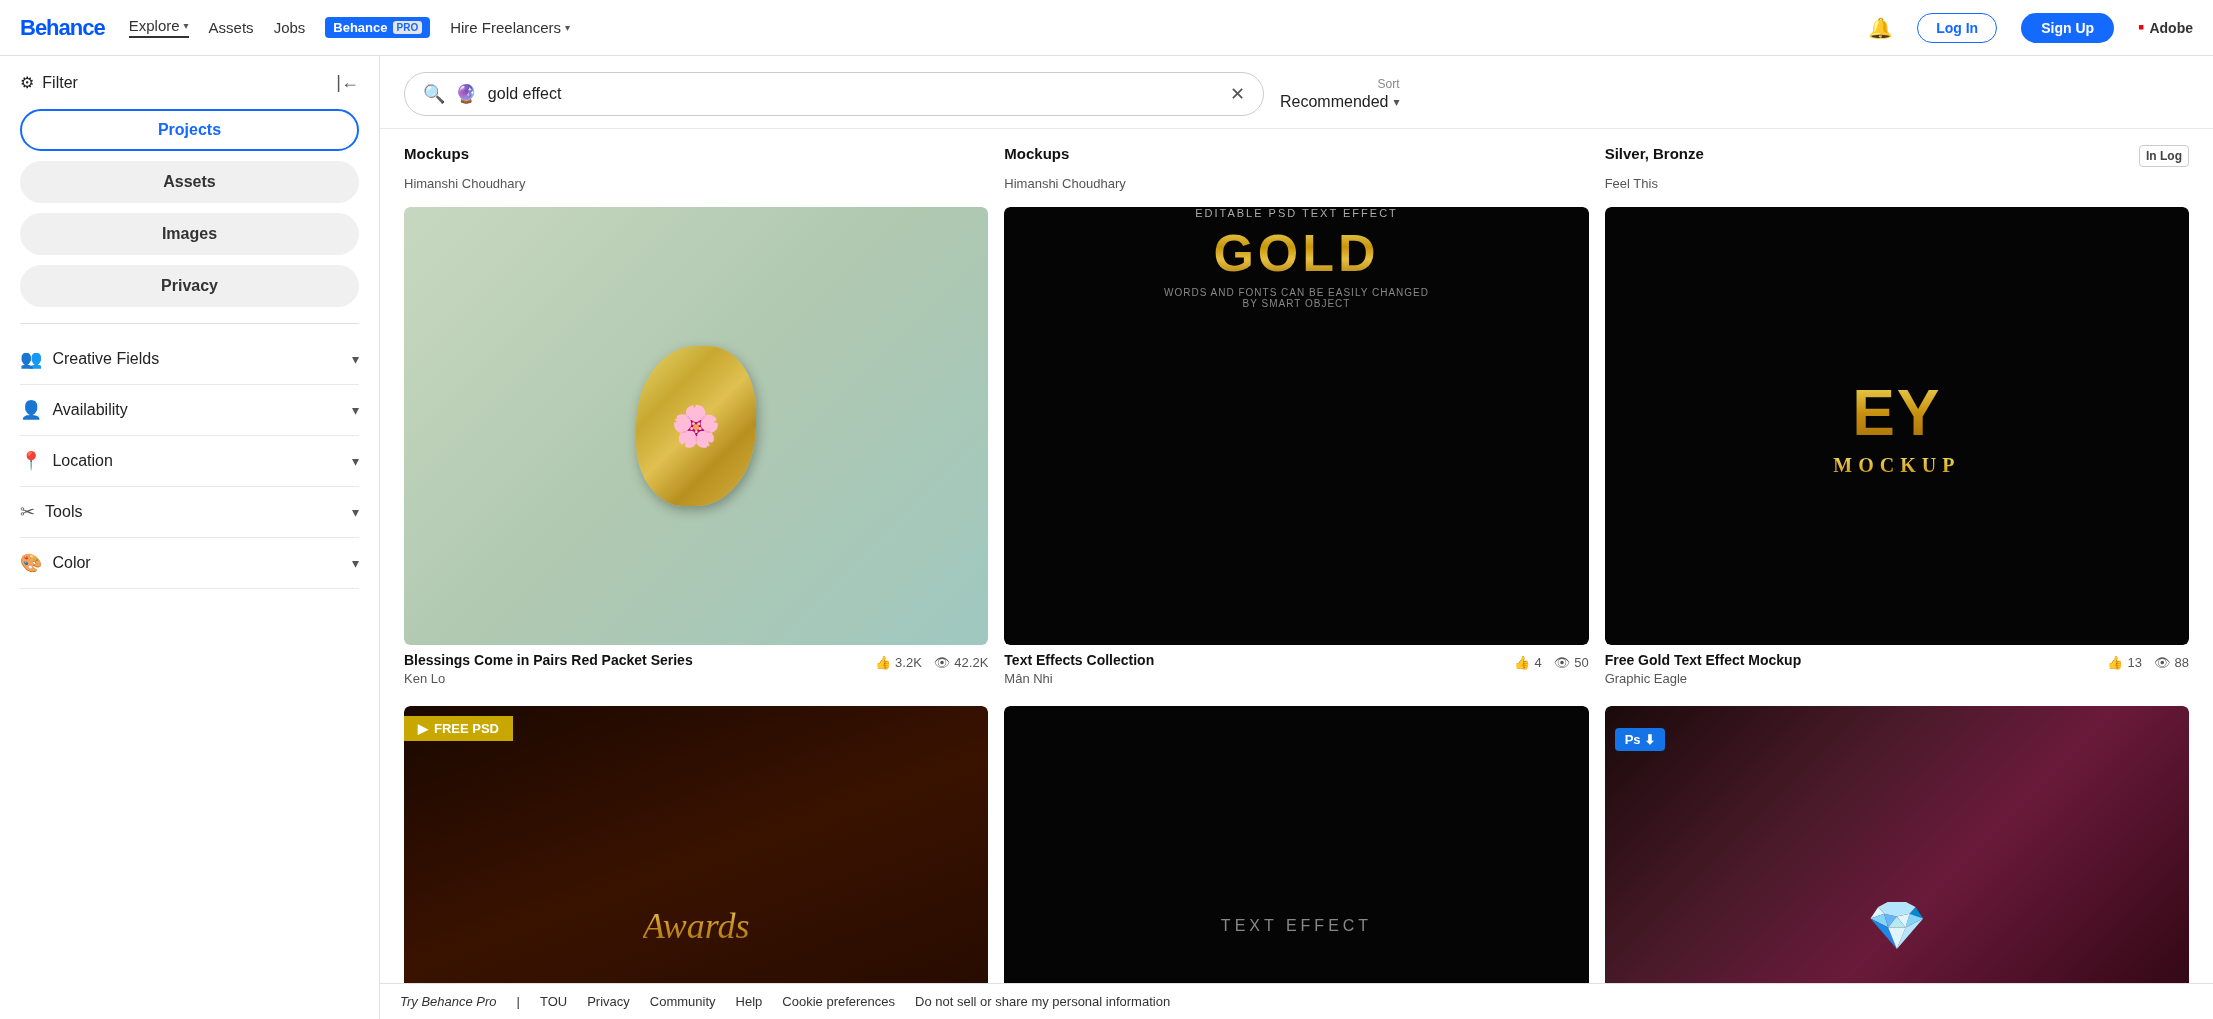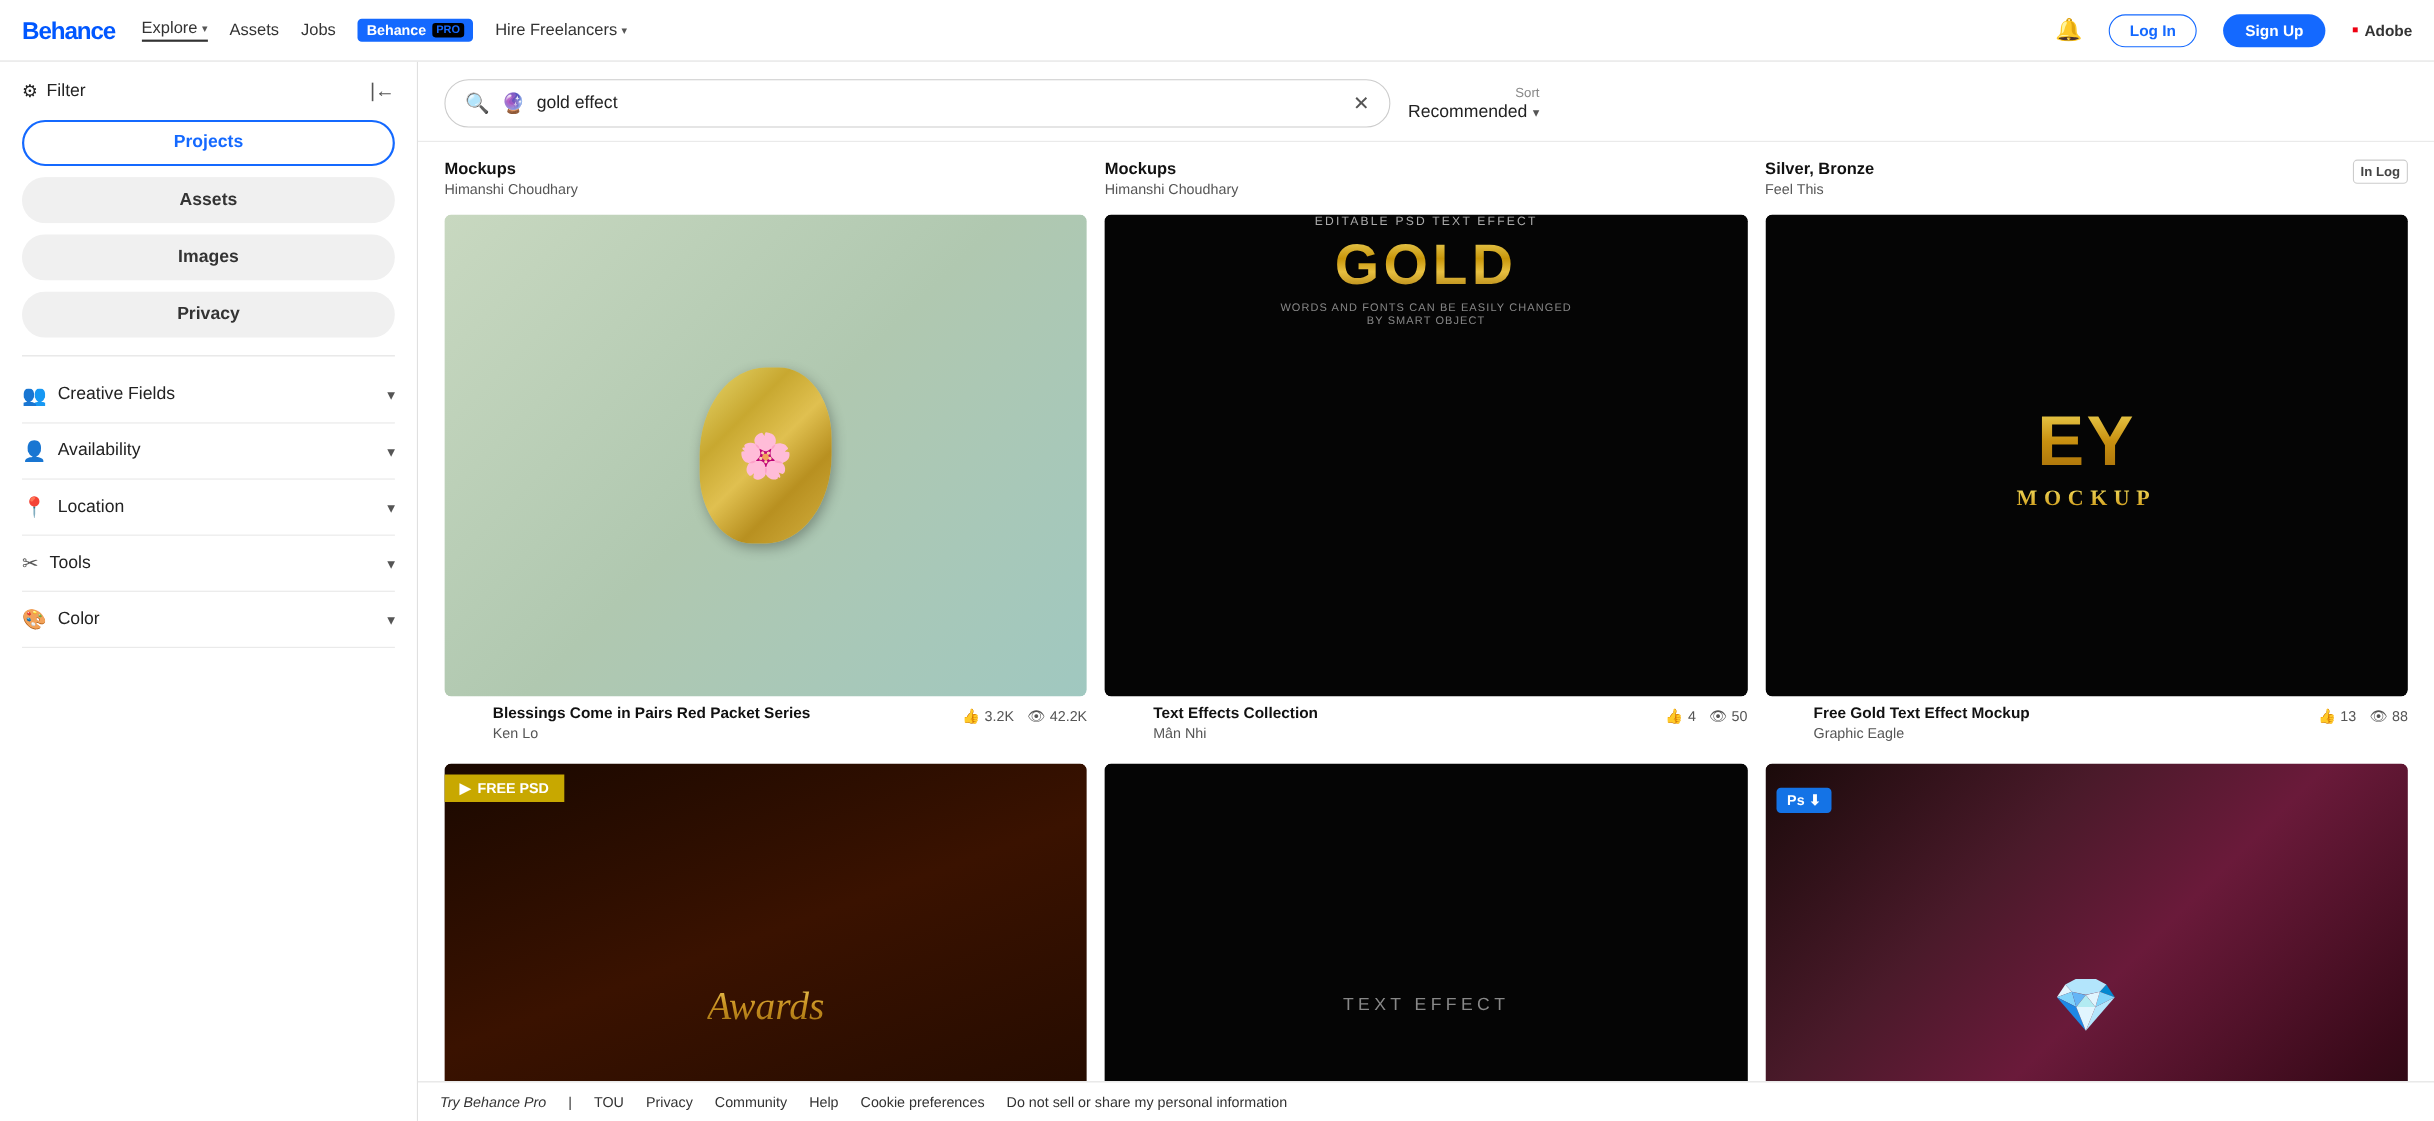--- a/index.html
+++ b/index.html
@@ -10,21 +10,21 @@
       display: flex; align-items: center; height: 56px;
       border-bottom: 1px solid #e0e0e0;
       padding: 0 20px; gap: 24px; position: relative; z-index: 10; background: #fff;
     }
     .nav-logo { font-weight: 700; font-size: 22px; letter-spacing: -1px; color: #0057ff; }
     .nav-links { display: flex; gap: 20px; align-items: center; }
     .nav-link { font-size: 15px; color: #333; cursor: pointer; display: flex; align-items: center; gap: 4px; text-decoration: none; }
     .nav-link.active { border-bottom: 2px solid #333; padding-bottom: 2px; font-weight: 500; }
     .nav-link-chevron { font-size: 10px; color: #555; }
     .nav-behance-pro { background: #1469ff; color: #fff; border-radius: 4px; padding: 3px 8px; font-size: 13px; font-weight: 600; display: flex; align-items: center; gap: 5px; cursor: pointer; }
-    .pro-badge { background: #000000; color: #1469ff; font-size: 10px; font-weight: 700; border-radius: 3px; padding: 1px 4px; }
+    .pro-badge { background: #e5e5e5; color: #1469ff; font-size: 10px; font-weight: 700; border-radius: 3px; padding: 1px 4px; }
     .nav-spacer { flex: 1; }
     .nav-bell { font-size: 20px; cursor: pointer; color: #333; }
     .nav-login-btn { border: 1.5px solid #1469ff; color: #1469ff; border-radius: 24px; padding: 6px 18px; font-size: 14px; font-weight: 600; cursor: pointer; background: #fff; }
     .nav-signup-btn { background: #1469ff; color: #fff; border-radius: 24px; padding: 7px 20px; font-size: 14px; font-weight: 600; cursor: pointer; border: none; }
     .nav-adobe { display: flex; align-items: center; gap: 5px; font-size: 14px; font-weight: 600; color: #333; }
     .adobe-icon { color: #e01; font-size: 18px; font-weight: 700; }
 
     
     .main-layout { display: flex; height: calc(100vh - 56px); }
 
@@ -67,27 +67,27 @@
     .grid-top { display: flex; gap: 16px; margin-bottom: 0; }
     .grid-col { flex: 1; display: flex; flex-direction: column; gap: 0; }
 
     
     .card { margin-bottom: 20px; }
     .card-title { font-size: 14px; font-weight: 600; color: #111; line-height: 1.3; }
     .card-author { font-size: 13px; color: #555; margin-top: 2px; }
     .card-stats { display: flex; align-items: center; gap: 12px; margin-top: 4px; font-size: 13px; color: #555; }
     .card-stat { display: flex; align-items: center; gap: 4px; }
     .card-meta-row { display: flex; align-items: flex-start; justify-content: space-between; margin-top: 6px; }
-    .card-title-author { flex: 1; margin-left: 44px; }
+    .card-title-author { flex: 1; }
 
     
     .partial-card { margin-bottom: 16px; }
     .partial-card-info { display: flex; align-items: flex-start; justify-content: space-between; }
     .partial-card-title { font-size: 15px; font-weight: 600; color: #111; }
-    .partial-card-author { font-size: 13px; color: #555; margin-top: 2px; }
+    .partial-card-author { font-size: 13px; color: #555; margin-top: 14px; }
 
     
     .bottom-bar { height: 36px; border-top: 1px solid #e0e0e0; display: flex; align-items: center; padding: 0 20px; gap: 20px; font-size: 13px; color: #333; background: #fff; position: fixed; bottom: 0; width: 100%; z-index: 100; }
     .bottom-bar a { color: #333; text-decoration: none; }
     .bottom-spacer { flex: 1; }
 
     
     .try-pro { font-size: 13px; color: #333; font-weight: 500; font-style: italic; }
 
     

